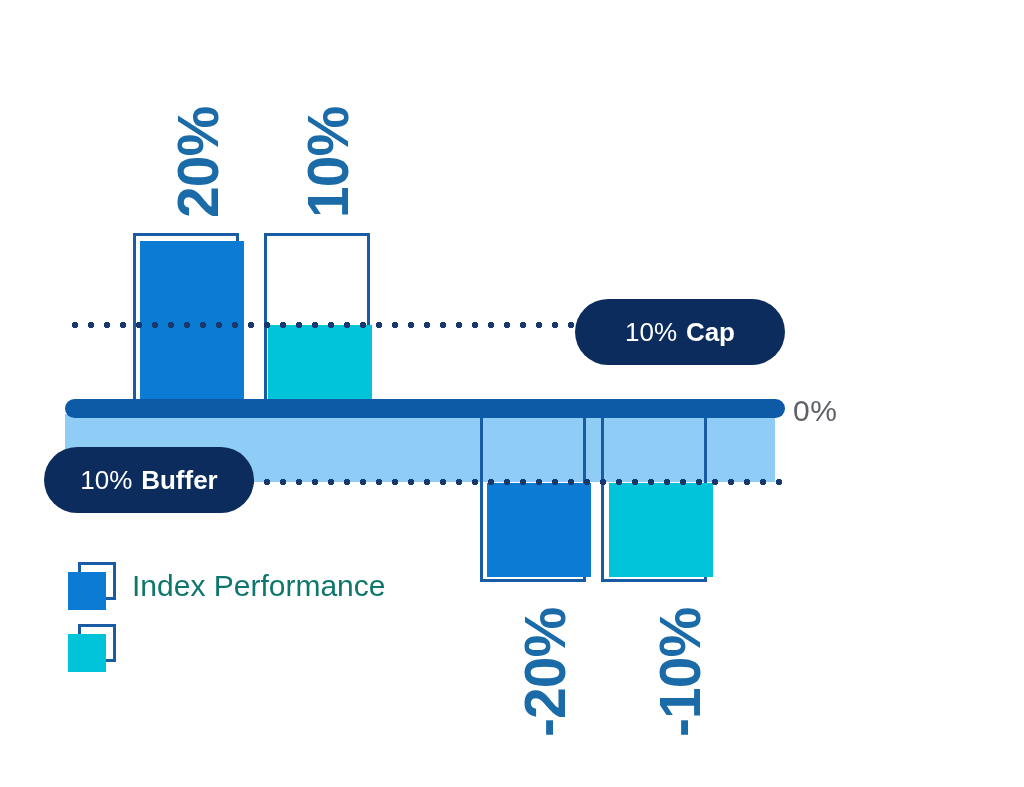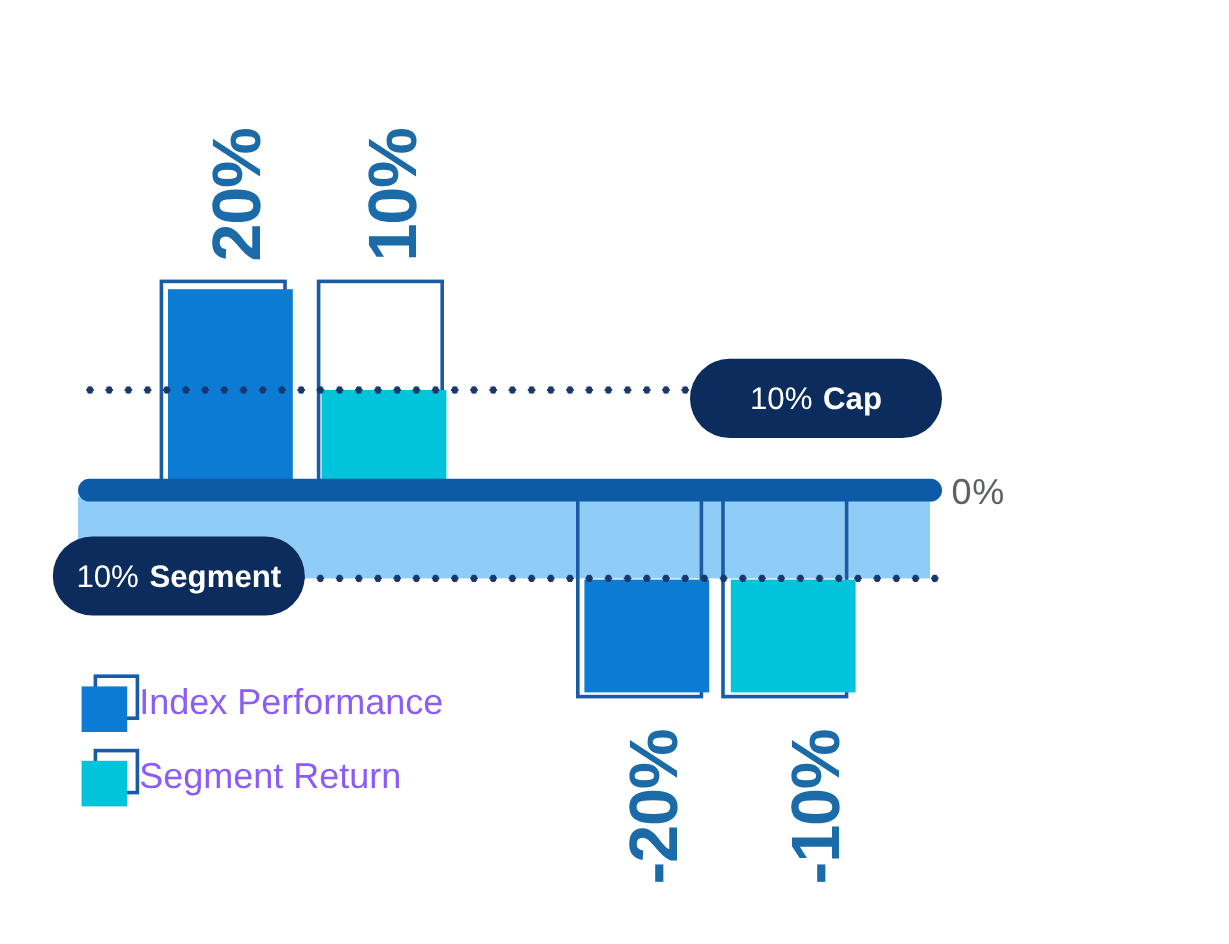--- a/index.html
+++ b/index.html
@@ -56,21 +56,21 @@
   
   .legend{position:absolute;}
   .legend-row{position:relative;display:flex;align-items:center;height:52px;margin-bottom:10px;}
   .legend-mark{position:relative;width:48px;height:48px;flex:0 0 48px;}
   .legend-mark .lm-outline{
     position:absolute;right:0;top:0;width:38px;height:38px;
     border:3px solid #1a5ba6;box-sizing:border-box;background:#fff;
   }
   .legend-mark .lm-fill{position:absolute;left:0;bottom:0;width:38px;height:38px;}
   .legend-text{
-    font-size:30px;color:#8b5cf6;
+    margin-left:16px;font-size:30px;color:#0f766e;
     font-family:"Liberation Sans", sans-serif;
   }
 </style>
 </head>
 <body>
 
 <div id="stage">
 
   <div class="buffer-band" style="left:65px;top:414px;width:710px;height:68px;"></div>
 
@@ -94,21 +94,21 @@
 
   <div class="dotline" style="left:67px;top:479px;width:718px;"></div>
 
   <div class="pill" style="left:575px;top:299px;width:210px;height:66px;">
     <span class="w1">10%</span>
     <span class="w2">Cap</span>
   </div>
 
   <div class="pill" style="left:44px;top:447px;width:210px;height:66px;">
     <span class="w1">10%</span>
-    <span class="w2">Segment</span>
+    <span class="w2">Buffer</span>
   </div>
 
   <div class="vlabel" style="left:165px;top:218px;transform:rotate(-90deg);">20%</div>
   <div class="vlabel" style="left:295px;top:218px;transform:rotate(-90deg);">10%</div>
   <div class="vlabel" style="left:512px;top:737px;transform:rotate(-90deg);">-20%</div>
   <div class="vlabel" style="left:647px;top:737px;transform:rotate(-90deg);">-10%</div>
 
   <div class="legend" style="left:68px;top:560px;">
 
     <div class="legend-row">
@@ -117,18 +117,17 @@
         <span class="lm-fill" style="background:#0c7bd4;"></span>
       </span>
       <span class="legend-text">Index Performance</span>
     </div>
 
     <div class="legend-row">
       <span class="legend-mark">
         <span class="lm-outline"></span>
         <span class="lm-fill" style="background:#01c4da;"></span>
       </span>
-      <span class="legend-text">Segment Return</span>
     </div>
 
   </div>
 
 </div>
 
 </body></html>

